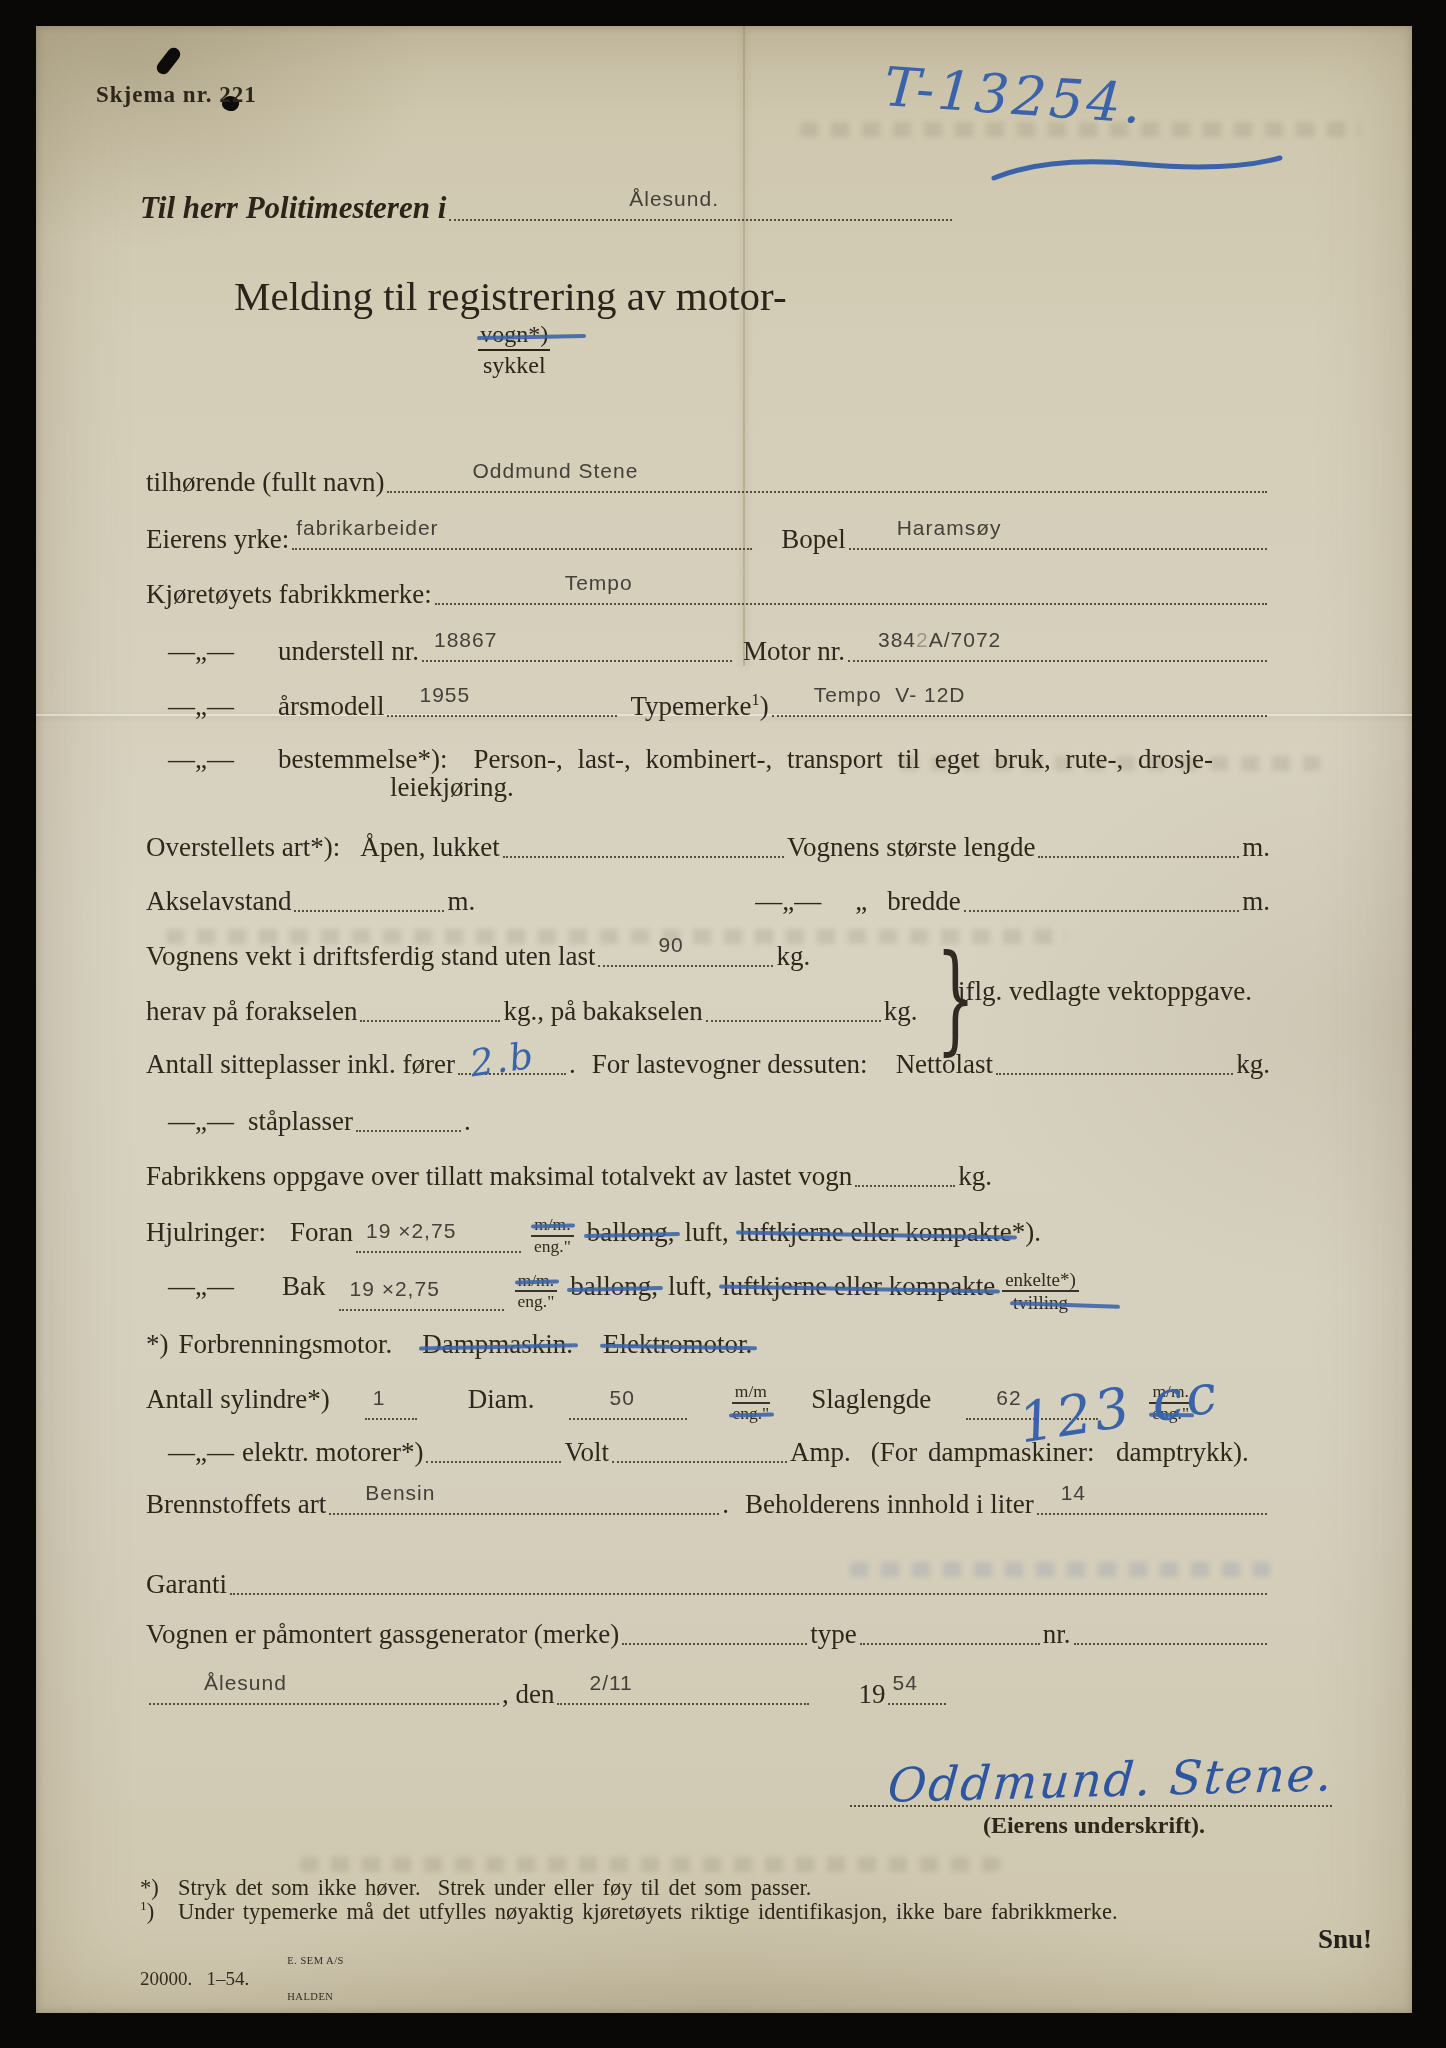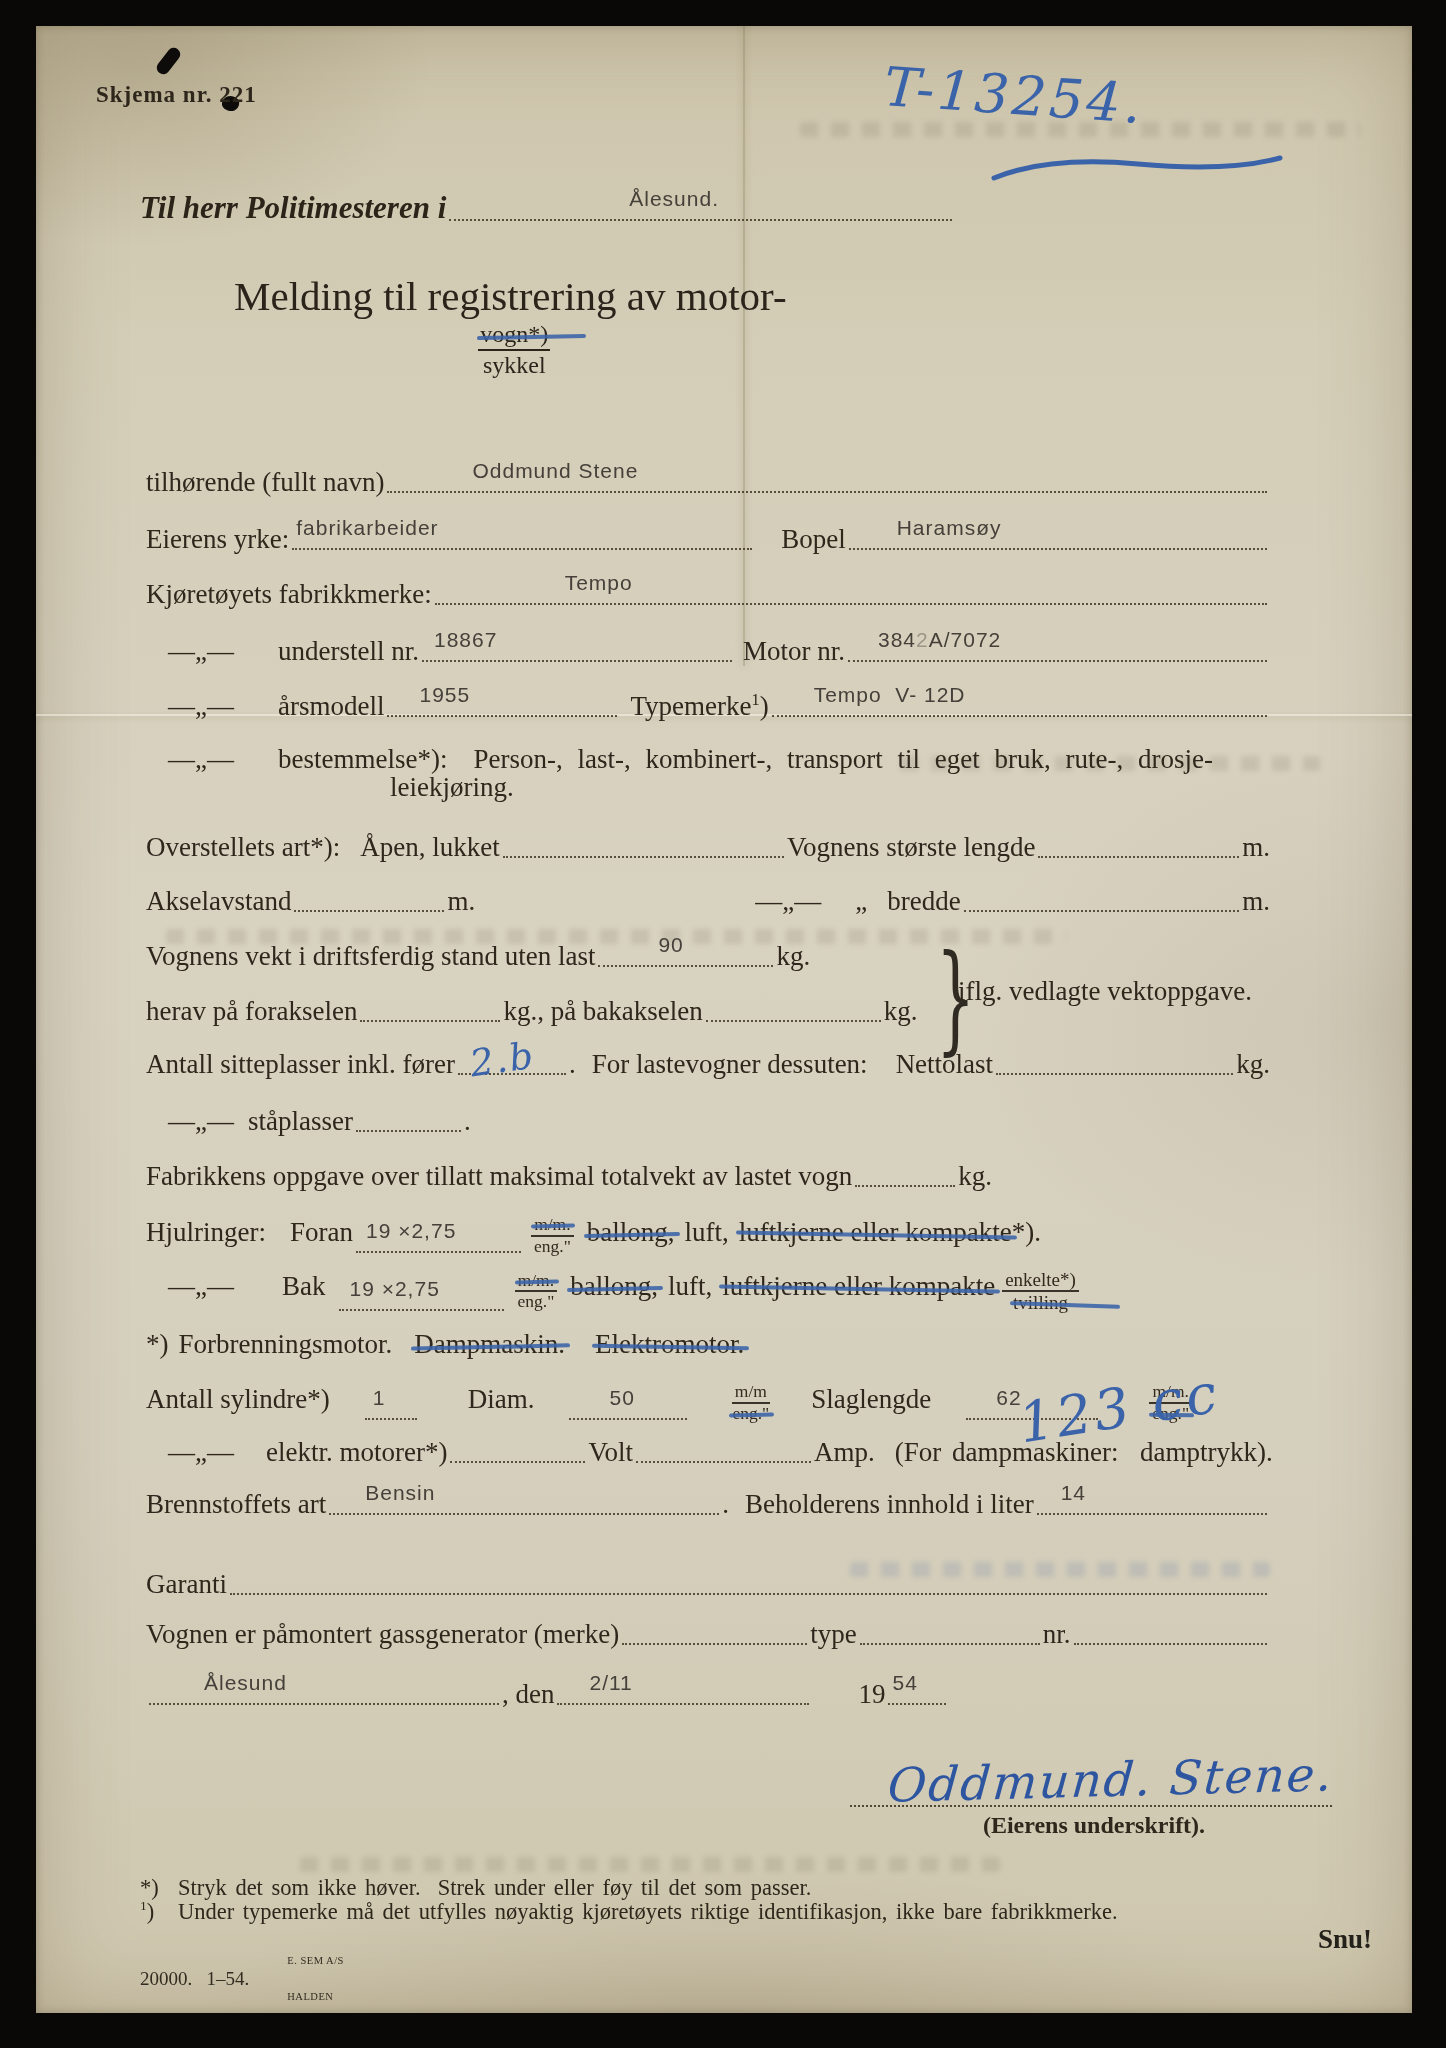--- a/index.html
+++ b/index.html
@@ -268,21 +268,21 @@
     <span class="xb r2" style="margin-left:10px">luftkjerne eller kompakte</span>
     <span class="frac" style="font-size:19px">
       <span class="ft">enkelte*)</span>
       <span class="fb"><span class="xb extw">tvilling</span></span>
     </span>
   </div>
 
   <div class="row" style="top:1303px;">
     <span>*)</span>
     <span style="margin-left:10px">Forbrenningsmotor.</span>
-    <span class="xb" style="margin-left:22px">Dampmaskin.</span>
+    <span class="xb" style="margin-left:30px">Dampmaskin.</span>
     <span class="xb r2" style="margin-left:30px">Elektromotor.</span>
   </div>
 
   <div class="row" style="top:1358px;gap:32px;">
     <span>Antall sylindre*)</span>
     <span class="line" style="width:52px">
       <span class="tv" style="left:8px">1</span>
     </span>
     <span style="margin-left:16px">Diam.</span>
     <span class="line" style="width:118px">
@@ -298,21 +298,21 @@
     </span>
     <span class="frac" style="margin-left:16px">
       <span class="ft">m/m.</span>
       <span class="fb"><span class="xb r2">eng."</span></span>
     </span>
   </div>
   <div class="hand ccm">123 cc</div>
 
   <div class="row" style="top:1411px;left:132px;">
     <span class="dit">—„—</span>
-    <span style="margin-left:32px">elektr. motorer*)</span>
+    <span style="margin-left:8px">elektr. motorer*)</span>
     <span class="line" style="width:135px"></span>
     <span>Volt</span>
     <span class="line" style="width:175px"></span>
     <span>Amp.</span>
     <span style="margin-left:20px;word-spacing:4px">(For dampmaskiner:  damptrykk).</span>
   </div>
 
   <div class="row" style="top:1463px;width:1124px;">
     <span>Brennstoffets art</span>
     <span class="line" style="width:390px">

